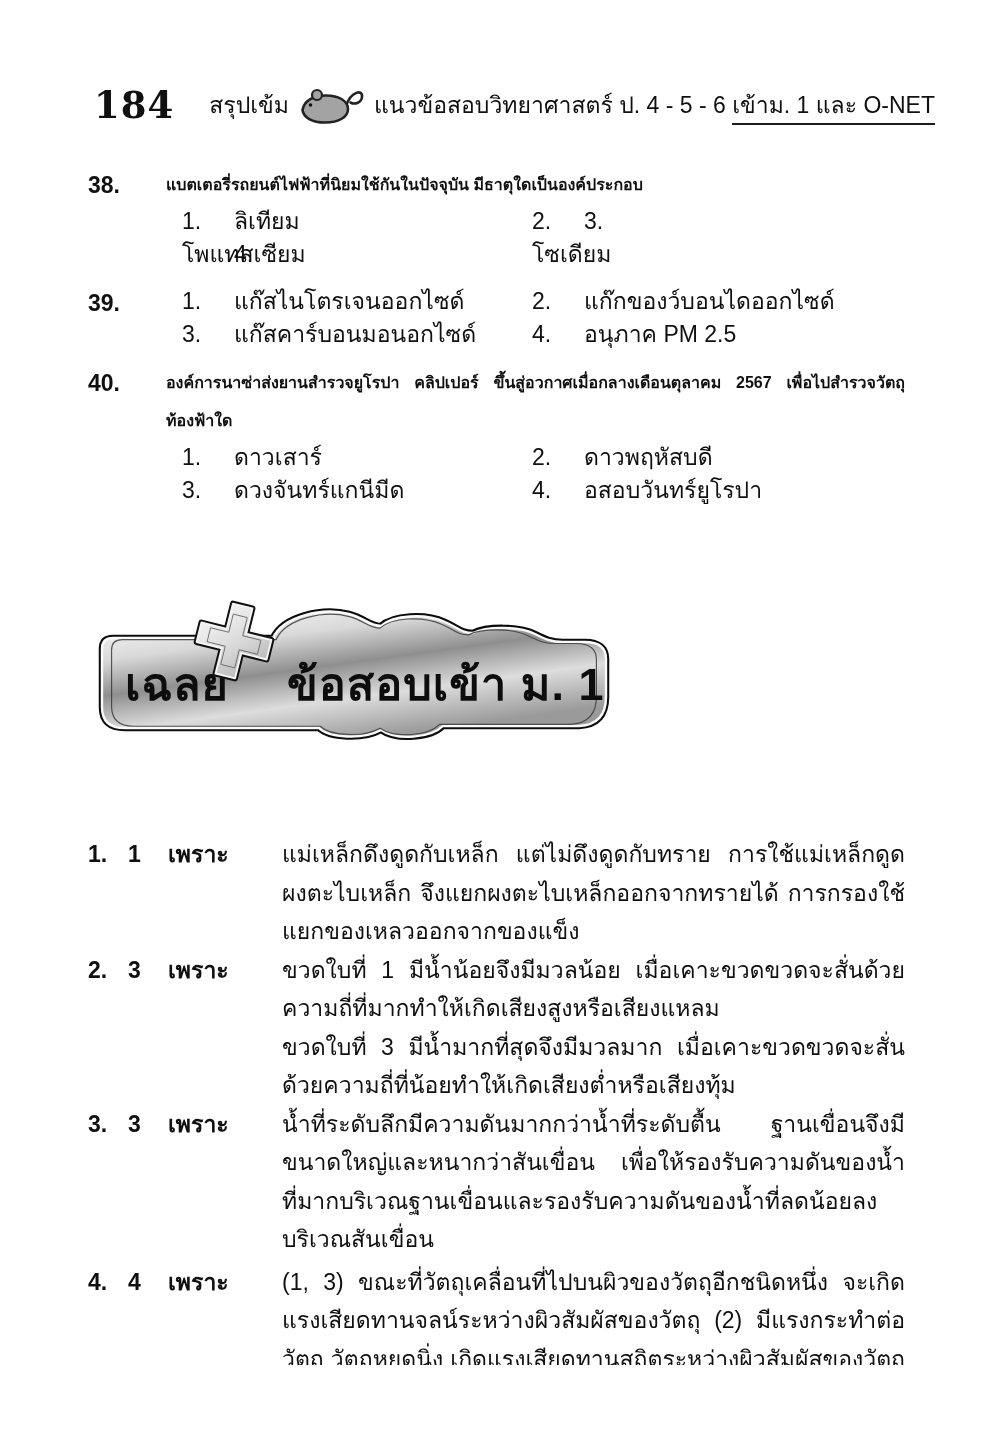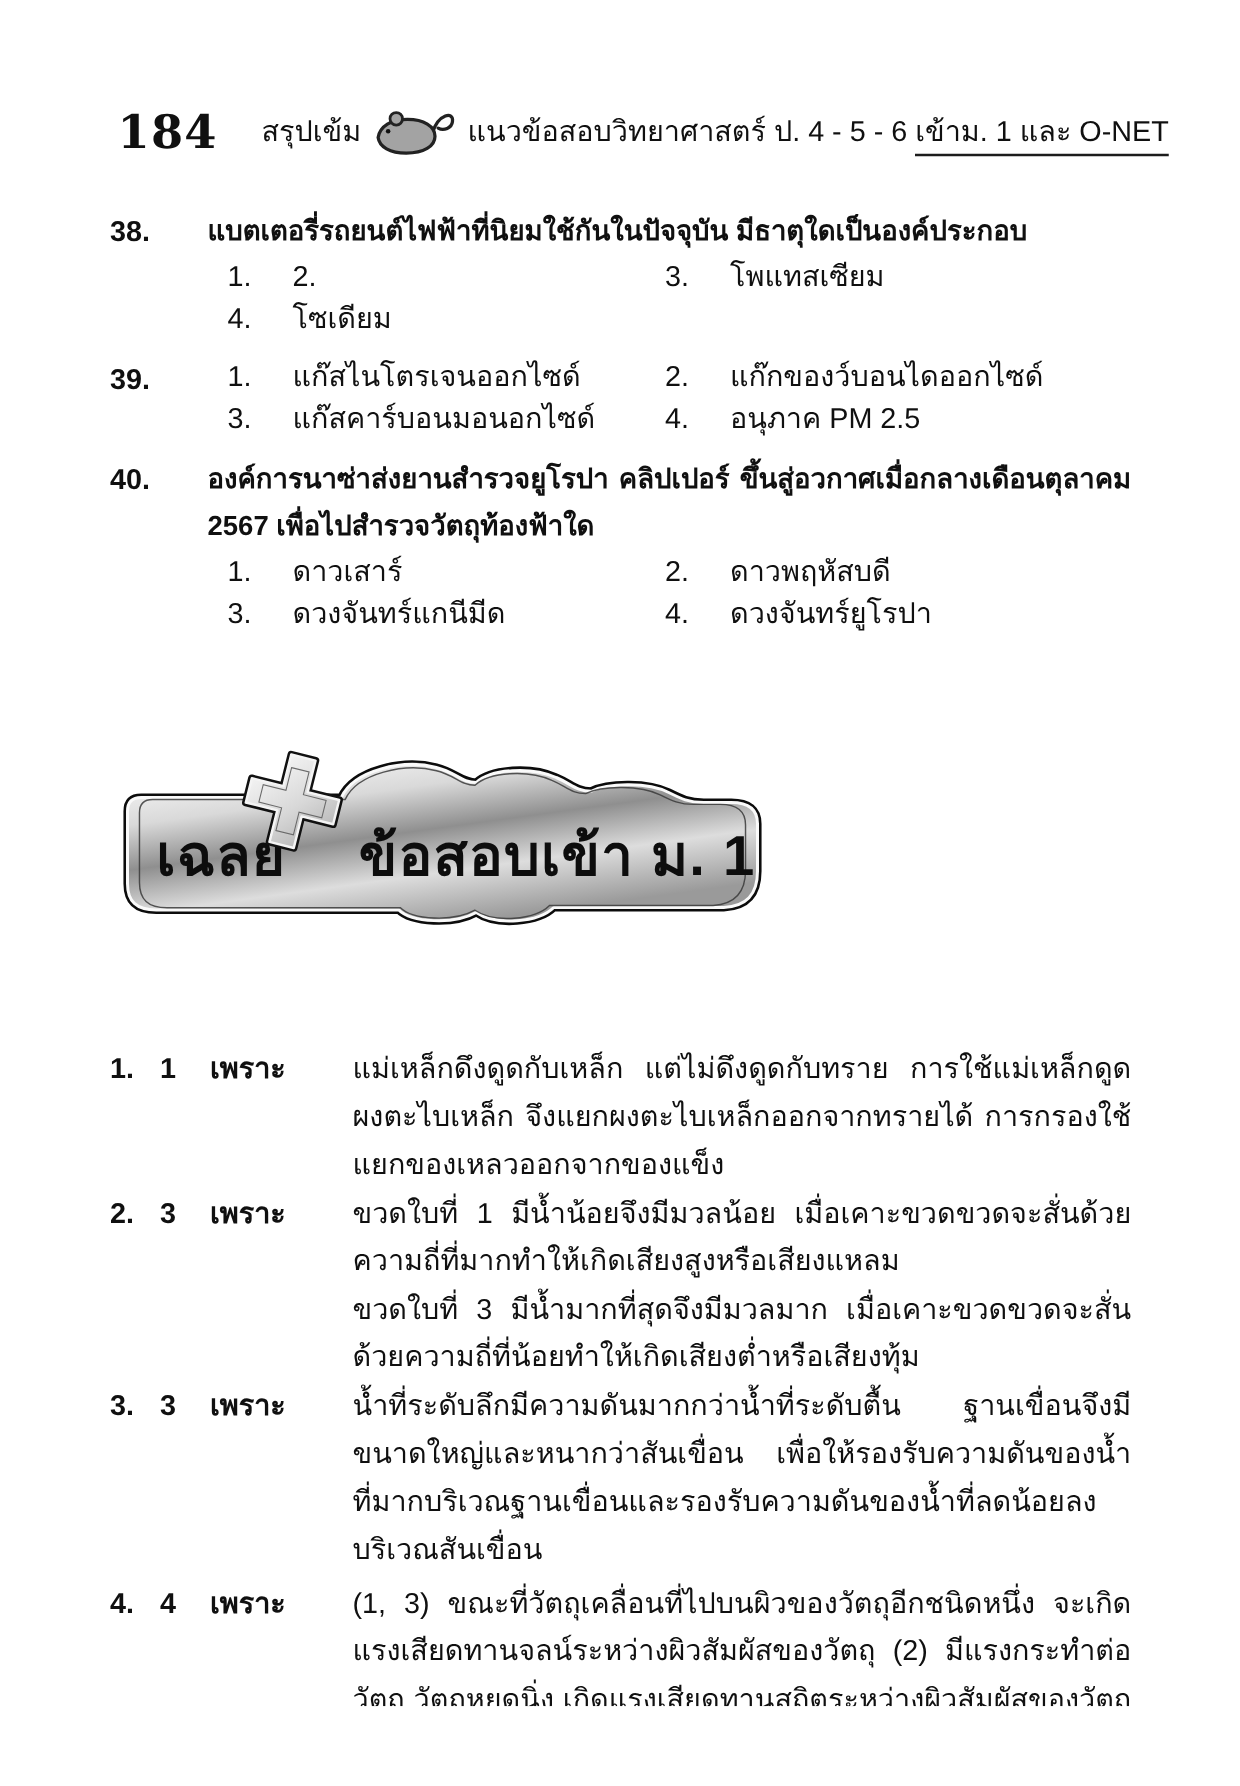--- a/index.html
+++ b/index.html
@@ -19,21 +19,21 @@
   .series { font-size:23px; margin-left:35px; }
   .mouse-wrap { margin-left:10px; display:inline-flex; }
   .head-title { font-size:23px; margin-left:9px; }
   .head-underline { border-bottom:2px solid #1c1c1c; padding-bottom:5px; }
 
   
   .questions { margin-top:38px; }
   .question { display:grid; grid-template-columns:34px 1fr; margin-top:13px;gap:44px; }
   .question:first-child { margin-top:0; }
   .qnum  { font-weight:bold; font-size:23px; line-height:38px; }
-  .qtext { font-weight:bold; font-size:22px; line-height:38px; text-align:justify; margin:0; }
+  .qtext { font-weight:bold; font-size:16px; line-height:38px; text-align:justify; margin:0; }
   .options {
     display:grid; grid-template-columns:52px 298px 52px 1fr;
     margin-left:16px; margin-top:1px;
     font-size:23px; line-height:33px;
   }
   .opt-num { font-size:23px; }
 
   
   .banner-wrap { margin-top:88px; margin-left:7px; height:162px; }
   .banner-wrap svg { display:block; }
@@ -66,20 +66,21 @@
   </div>
 
   <div class="questions">
 
     <div class="question">
       <div class="qnum">38.</div>
       <div>
         <p class="qtext">แบตเตอรี่รถยนต์ไฟฟ้าที่นิยมใช้กันในปัจจุบัน มีธาตุใดเป็นองค์ประกอบ</p>
         <div class="options">
           <span class="opt-num">1.</span>
+          <span>ลิเทียม</span>
           <span class="opt-num">2.</span>
           <span class="opt-num">3.</span>
           <span>โพแทสเซียม</span>
           <span class="opt-num">4.</span>
           <span>โซเดียม</span>
         </div>
       </div>
     </div>
 
     <div class="question">
@@ -103,21 +104,21 @@
       <div>
         <p class="qtext">องค์การนาซ่าส่งยานสำรวจยูโรปา คลิปเปอร์ ขึ้นสู่อวกาศเมื่อกลางเดือนตุลาคม 2567 เพื่อไปสำรวจวัตถุท้องฟ้าใด</p>
         <div class="options">
           <span class="opt-num">1.</span>
           <span>ดาวเสาร์</span>
           <span class="opt-num">2.</span>
           <span>ดาวพฤหัสบดี</span>
           <span class="opt-num">3.</span>
           <span>ดวงจันทร์แกนีมีด</span>
           <span class="opt-num">4.</span>
-          <span>ดวงจันทร์ยูโรปา</span>
+          <span>อสอบวันทร์ยูโรปา</span>
         </div>
       </div>
     </div>
 
   </div>
 
   <div class="banner-wrap">
     <svg width="518" height="162" viewBox="0 0 518 162">
       <defs>
         <linearGradient id="silver" x1="0" y1="0" x2="0.55" y2="1">

